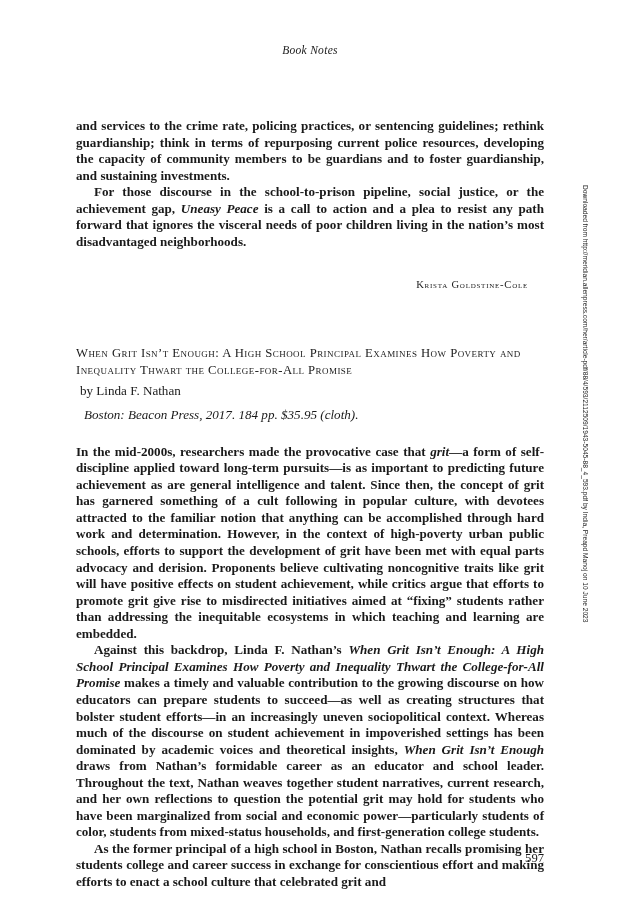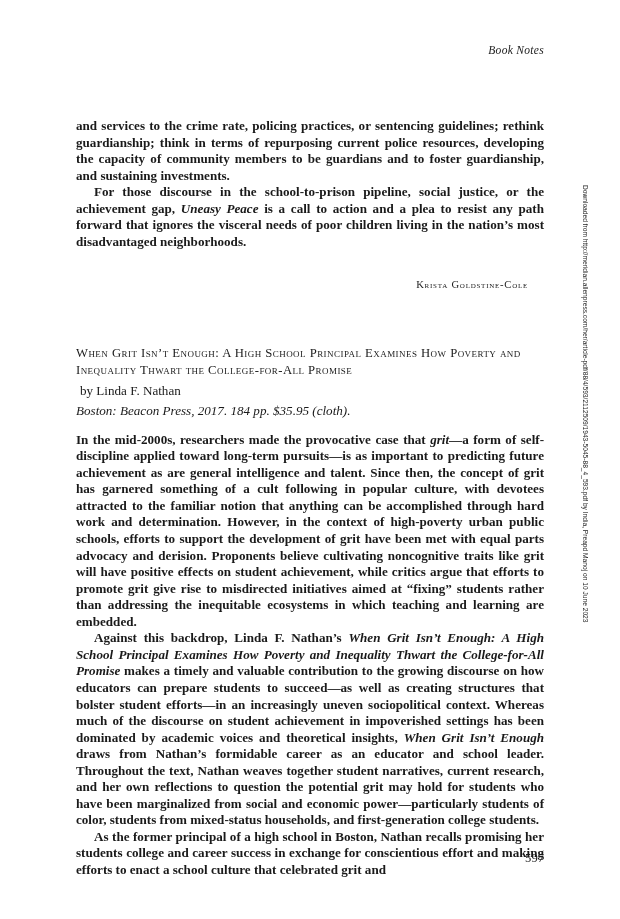--- a/index.html
+++ b/index.html
@@ -22,21 +22,21 @@
     width: 620px;
     height: 919px;
   }
 
   
   .running-head {
     position: absolute;
     left: 76px;
     top: 44px;
     width: 468px;
-    text-align: right;
+    text-align: center;
     font-style: italic;
     font-size: 11.5px;
     letter-spacing: 0.3px;
     color: #1a1a1a;
   }
 
   
   .column {
     position: absolute;
     left: 76px;
@@ -84,21 +84,21 @@
     letter-spacing: 0.45px;
     color: #1a1a1a;
   }
   .entry-author {
     margin: 4px;
     font-size: 13.1px;
     line-height: 16.6px;
     color: #1a1a1a;
   }
   .entry-publication {
-    margin: 0;
+    margin: 8px;
     font-size: 13.1px;
     line-height: 16.6px;
     font-style: italic;
     color: #1a1a1a;
   }
 
   .review-body {
     padding-top: 12px;
   }
 

